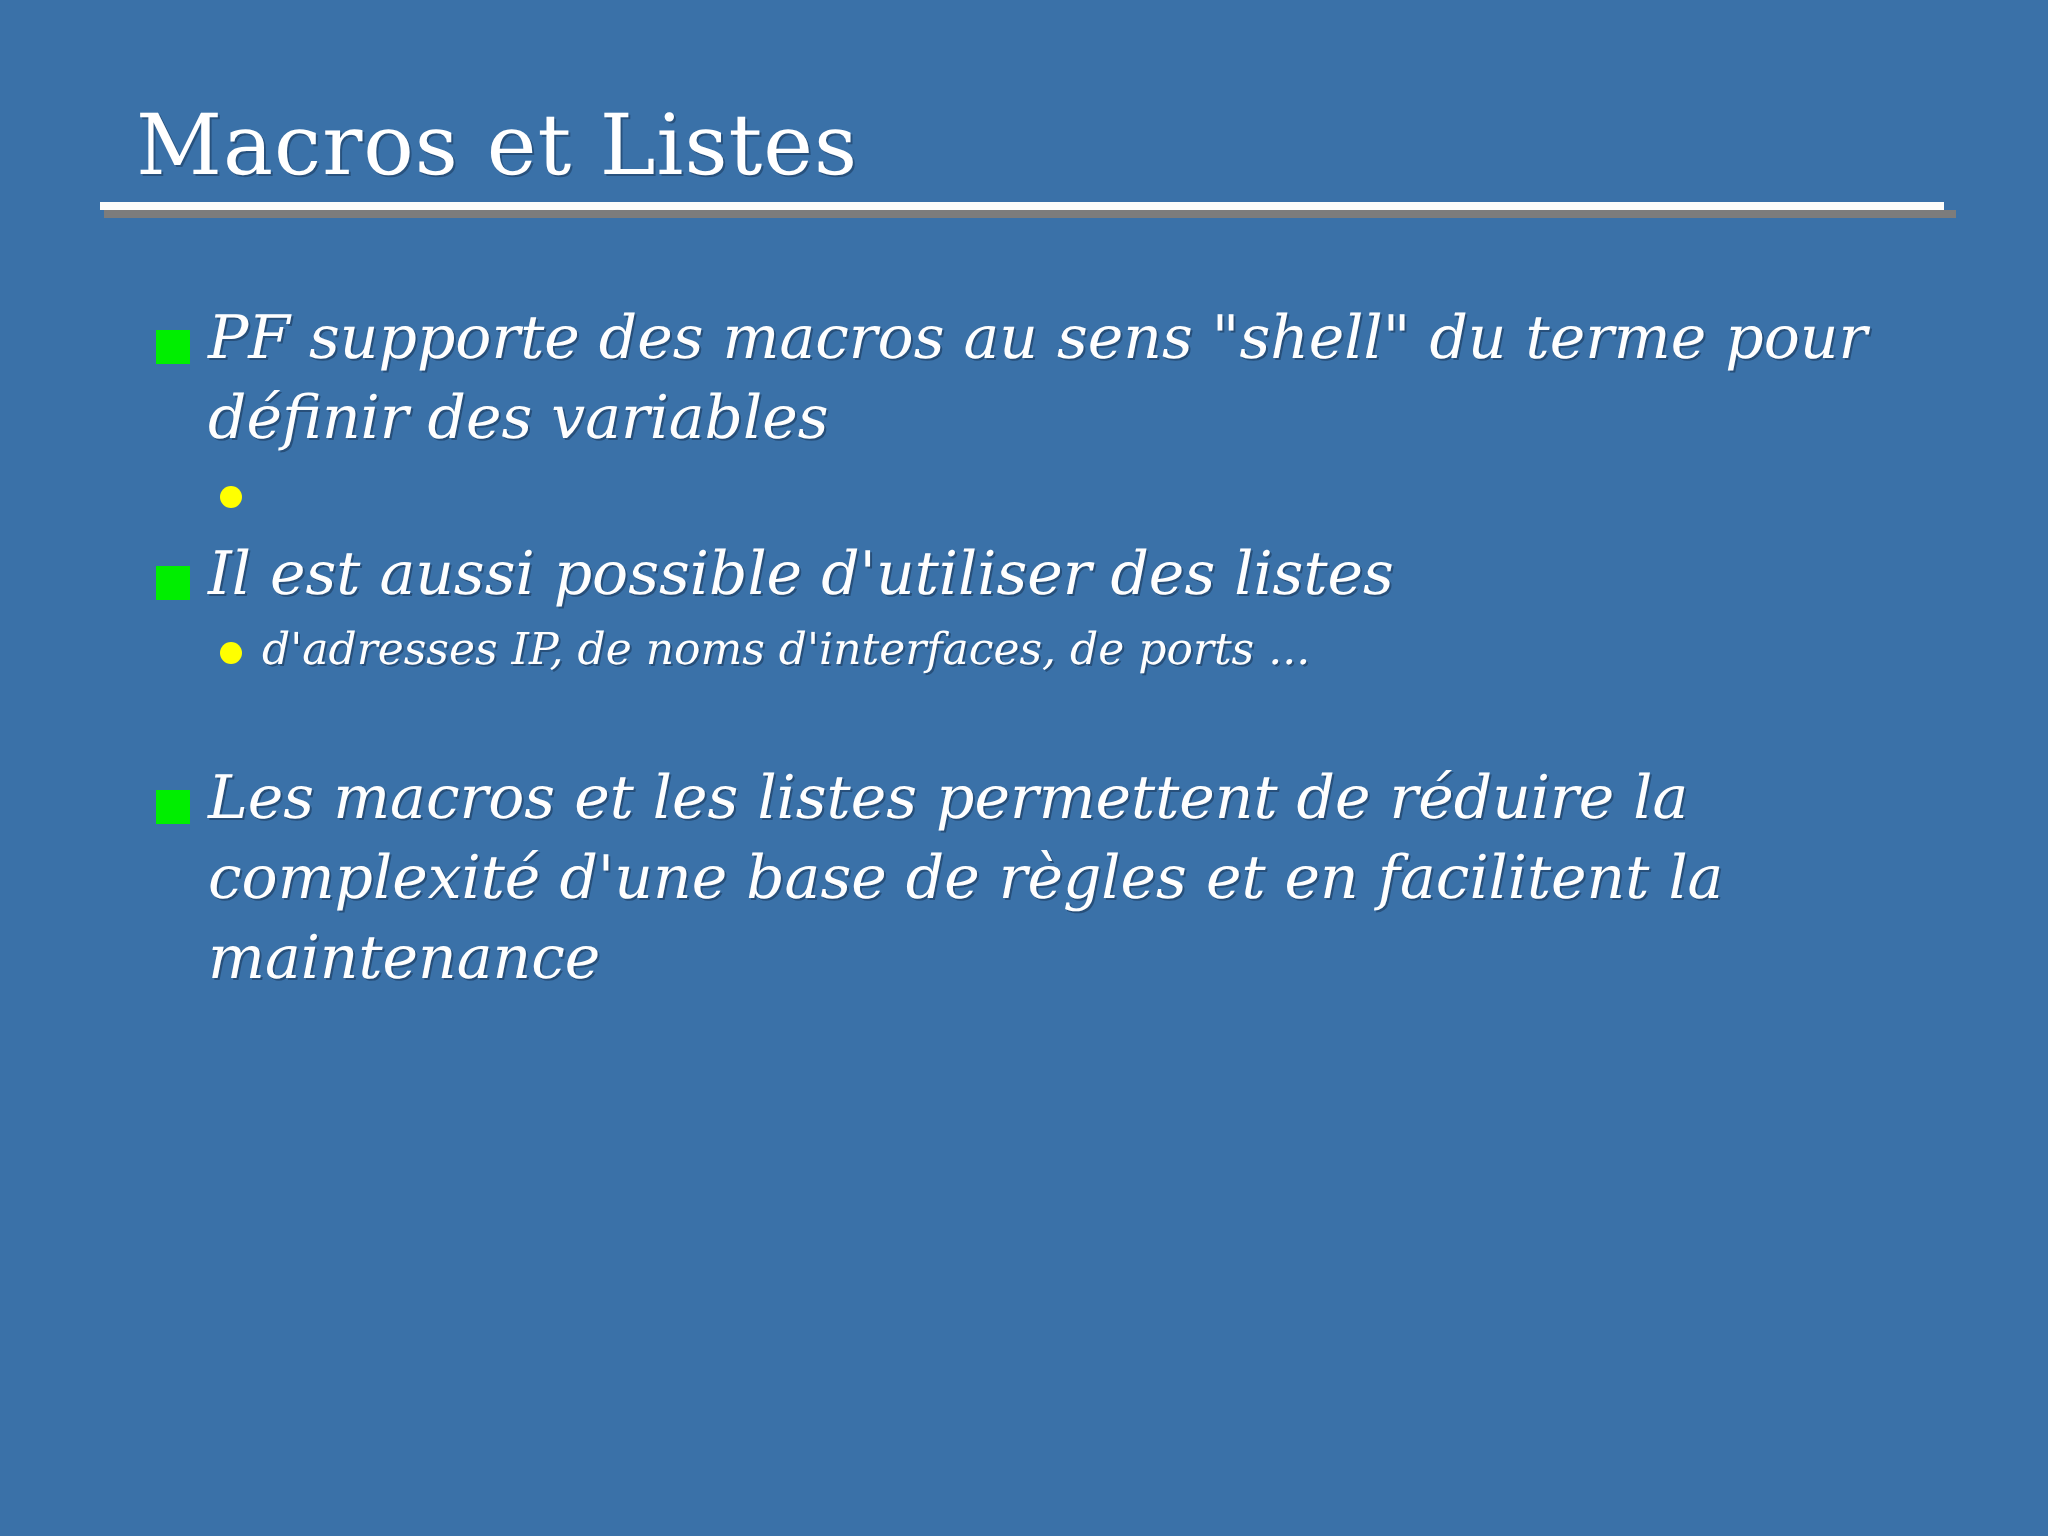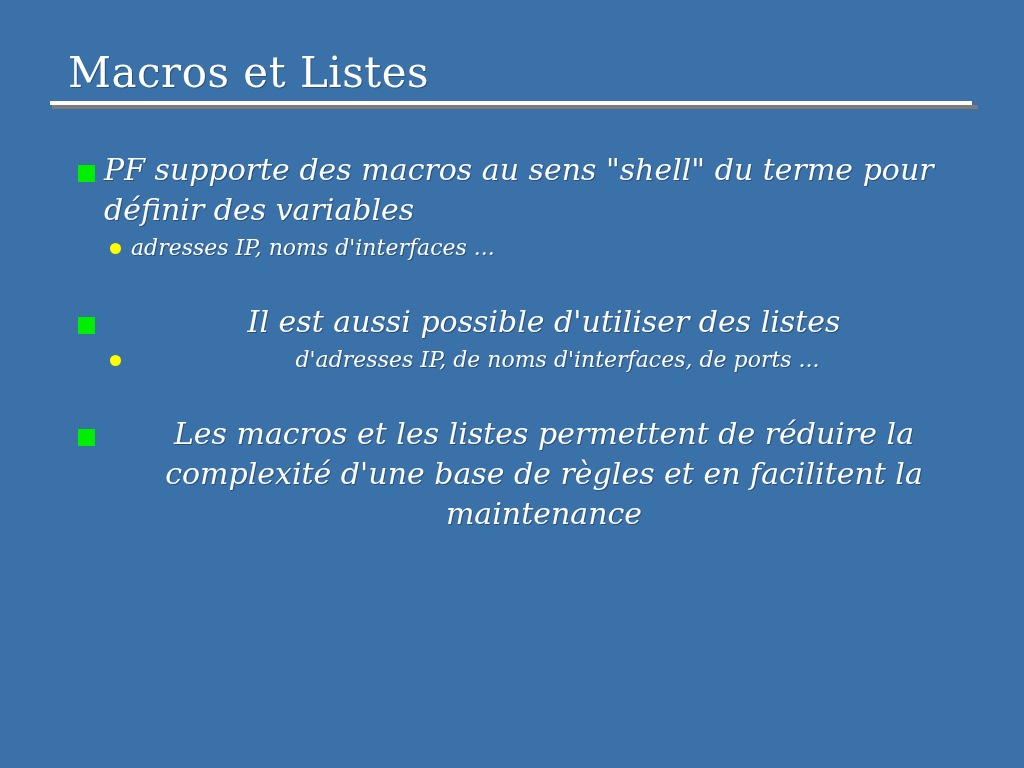--- a/index.html
+++ b/index.html
@@ -63,21 +63,21 @@
     position: absolute;
     left: 0;
     top: 150px;
     width: 1024px;
   }
 
   .group {
     position: relative;
     font-style: italic;
   }
-  .group.gap-top { margin-top: 38px; text-align: center; }
+  .group.gap-top { margin-top: 38px; }
 
   
   .l1 {
     position: relative;
     padding-left: 104px;
     padding-right: 40px;
     margin-bottom: 2px;
   }
   .l1-text {
     font-family: "DejaVu Serif", "Liberation Serif", serif;
@@ -133,21 +133,20 @@
 
   <div class="body-block">
 
     <div class="group">
       <div class="l1">
         <span class="bullet-square"></span>
         <span class="l1-text">PF supporte des macros au sens "shell" du terme pour définir des variables</span>
       </div>
       <div class="l2">
         <span class="bullet-circle"></span>
-        <span class="l2-text">adresses IP, noms d'interfaces ...</span>
       </div>
     </div>
 
     <div class="group gap-top">
       <div class="l1">
         <span class="bullet-square"></span>
         <span class="l1-text">Il est aussi possible d'utiliser des listes</span>
       </div>
       <div class="l2">
         <span class="bullet-circle"></span>

